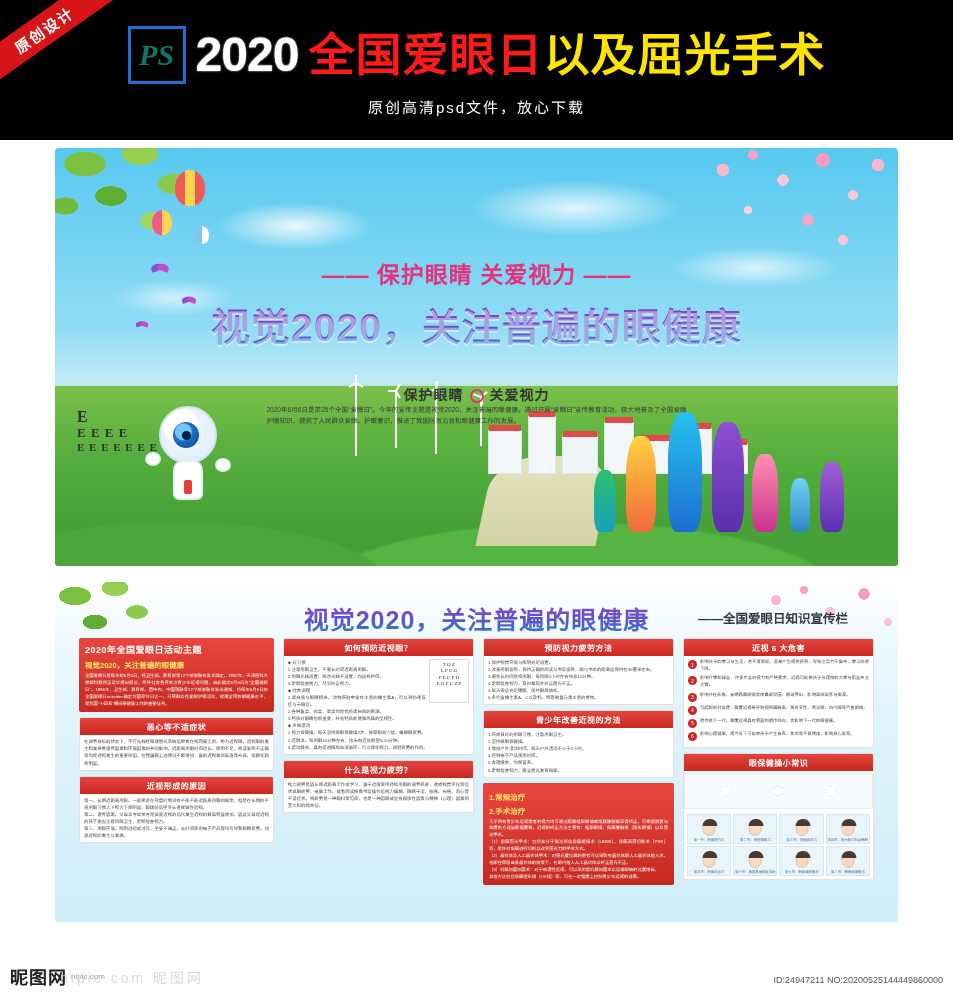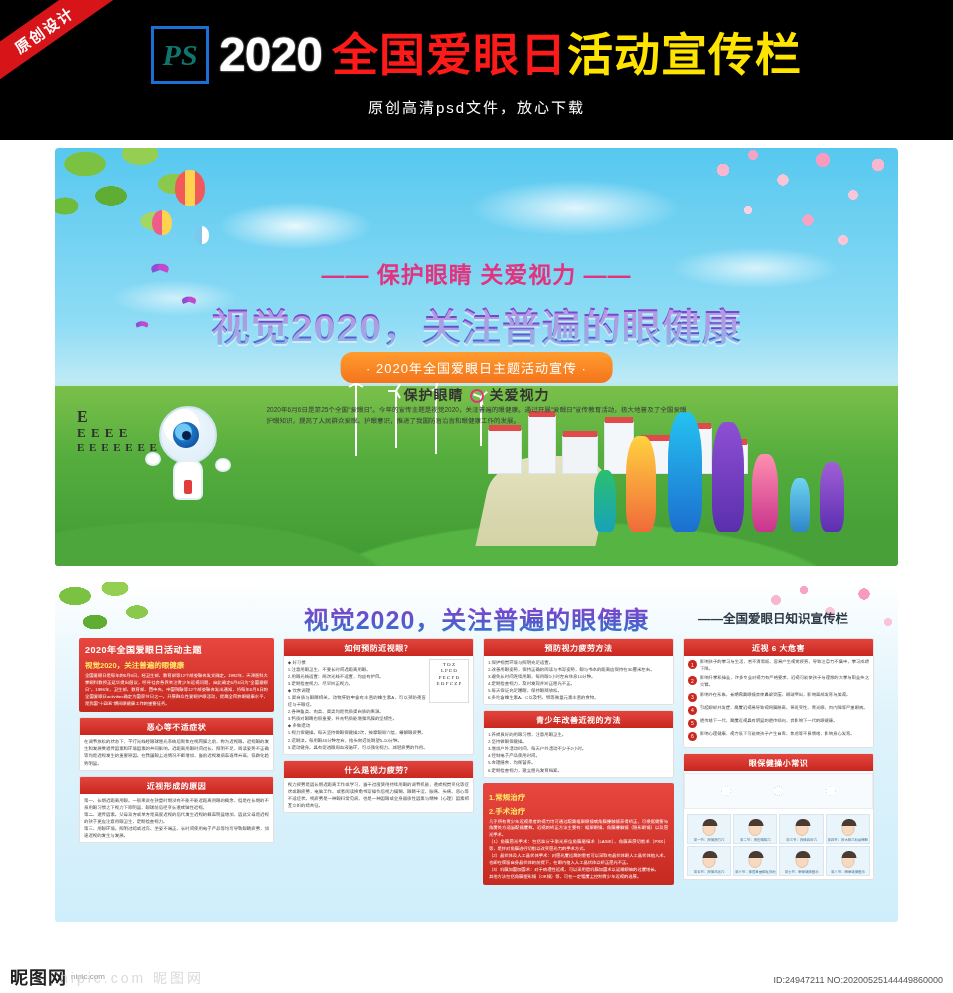--- a/index.html
+++ b/index.html
@@ -385,21 +385,21 @@
 </style>
 </head>
 <body>
 
 <div class="header">
   <div class="corner-ribbon">原创设计</div>
   <div class="header-inner">
     <div class="ps-logo">PS</div>
     <div class="title-2020">2020</div>
     <div class="title-main">
-      <span class="red">全国爱眼日</span><span>活动宣传栏</span>
+      <span class="red">全国爱眼日</span><span>以及屈光手术</span>
     </div>
   </div>
   <div class="header-sub">原创高清psd文件，放心下载</div>
 </div>
 
 <div class="board1">
   <div class="clouds"></div>
   <div class="leaves-tl"></div>
   <div class="branch-tr"></div>
 
@@ -474,21 +474,20 @@
     <div class="eye-iris"></div>
     <div class="eye-pupil"></div>
     <div class="eye-body"></div>
     <div class="eye-tie"></div>
     <div class="eye-hand l"></div>
     <div class="eye-hand r"></div>
   </div>
 
   <div class="board1-title-line">—— 保护眼睛 关爱视力 ——</div>
   <div class="board1-main">视觉2020，关注普遍的眼健康</div>
-  <div class="pill">· 2020年全国爱眼日主题活动宣传 ·</div>
   <div class="slogan2">
     <span>保护眼睛</span><span class="ring"></span><span>关爱视力</span>
   </div>
   <div class="paragraph">2020年6月6日是第25个全国“爱眼日”。今年的宣传主题是视觉2020，关注普遍的眼健康。通过开展“爱眼日”宣传教育活动，极大地普及了全国爱眼护眼知识，提高了人民群众爱眼、护眼意识，推进了我国防盲治盲和眼健康工作的发展。</div>
 </div>
 
 <div class="board2">
   <div class="b2-leaves"></div>
   <div class="b2-branch"></div>
   <div class="b2-title">视觉2020，关注普遍的眼健康</div>

